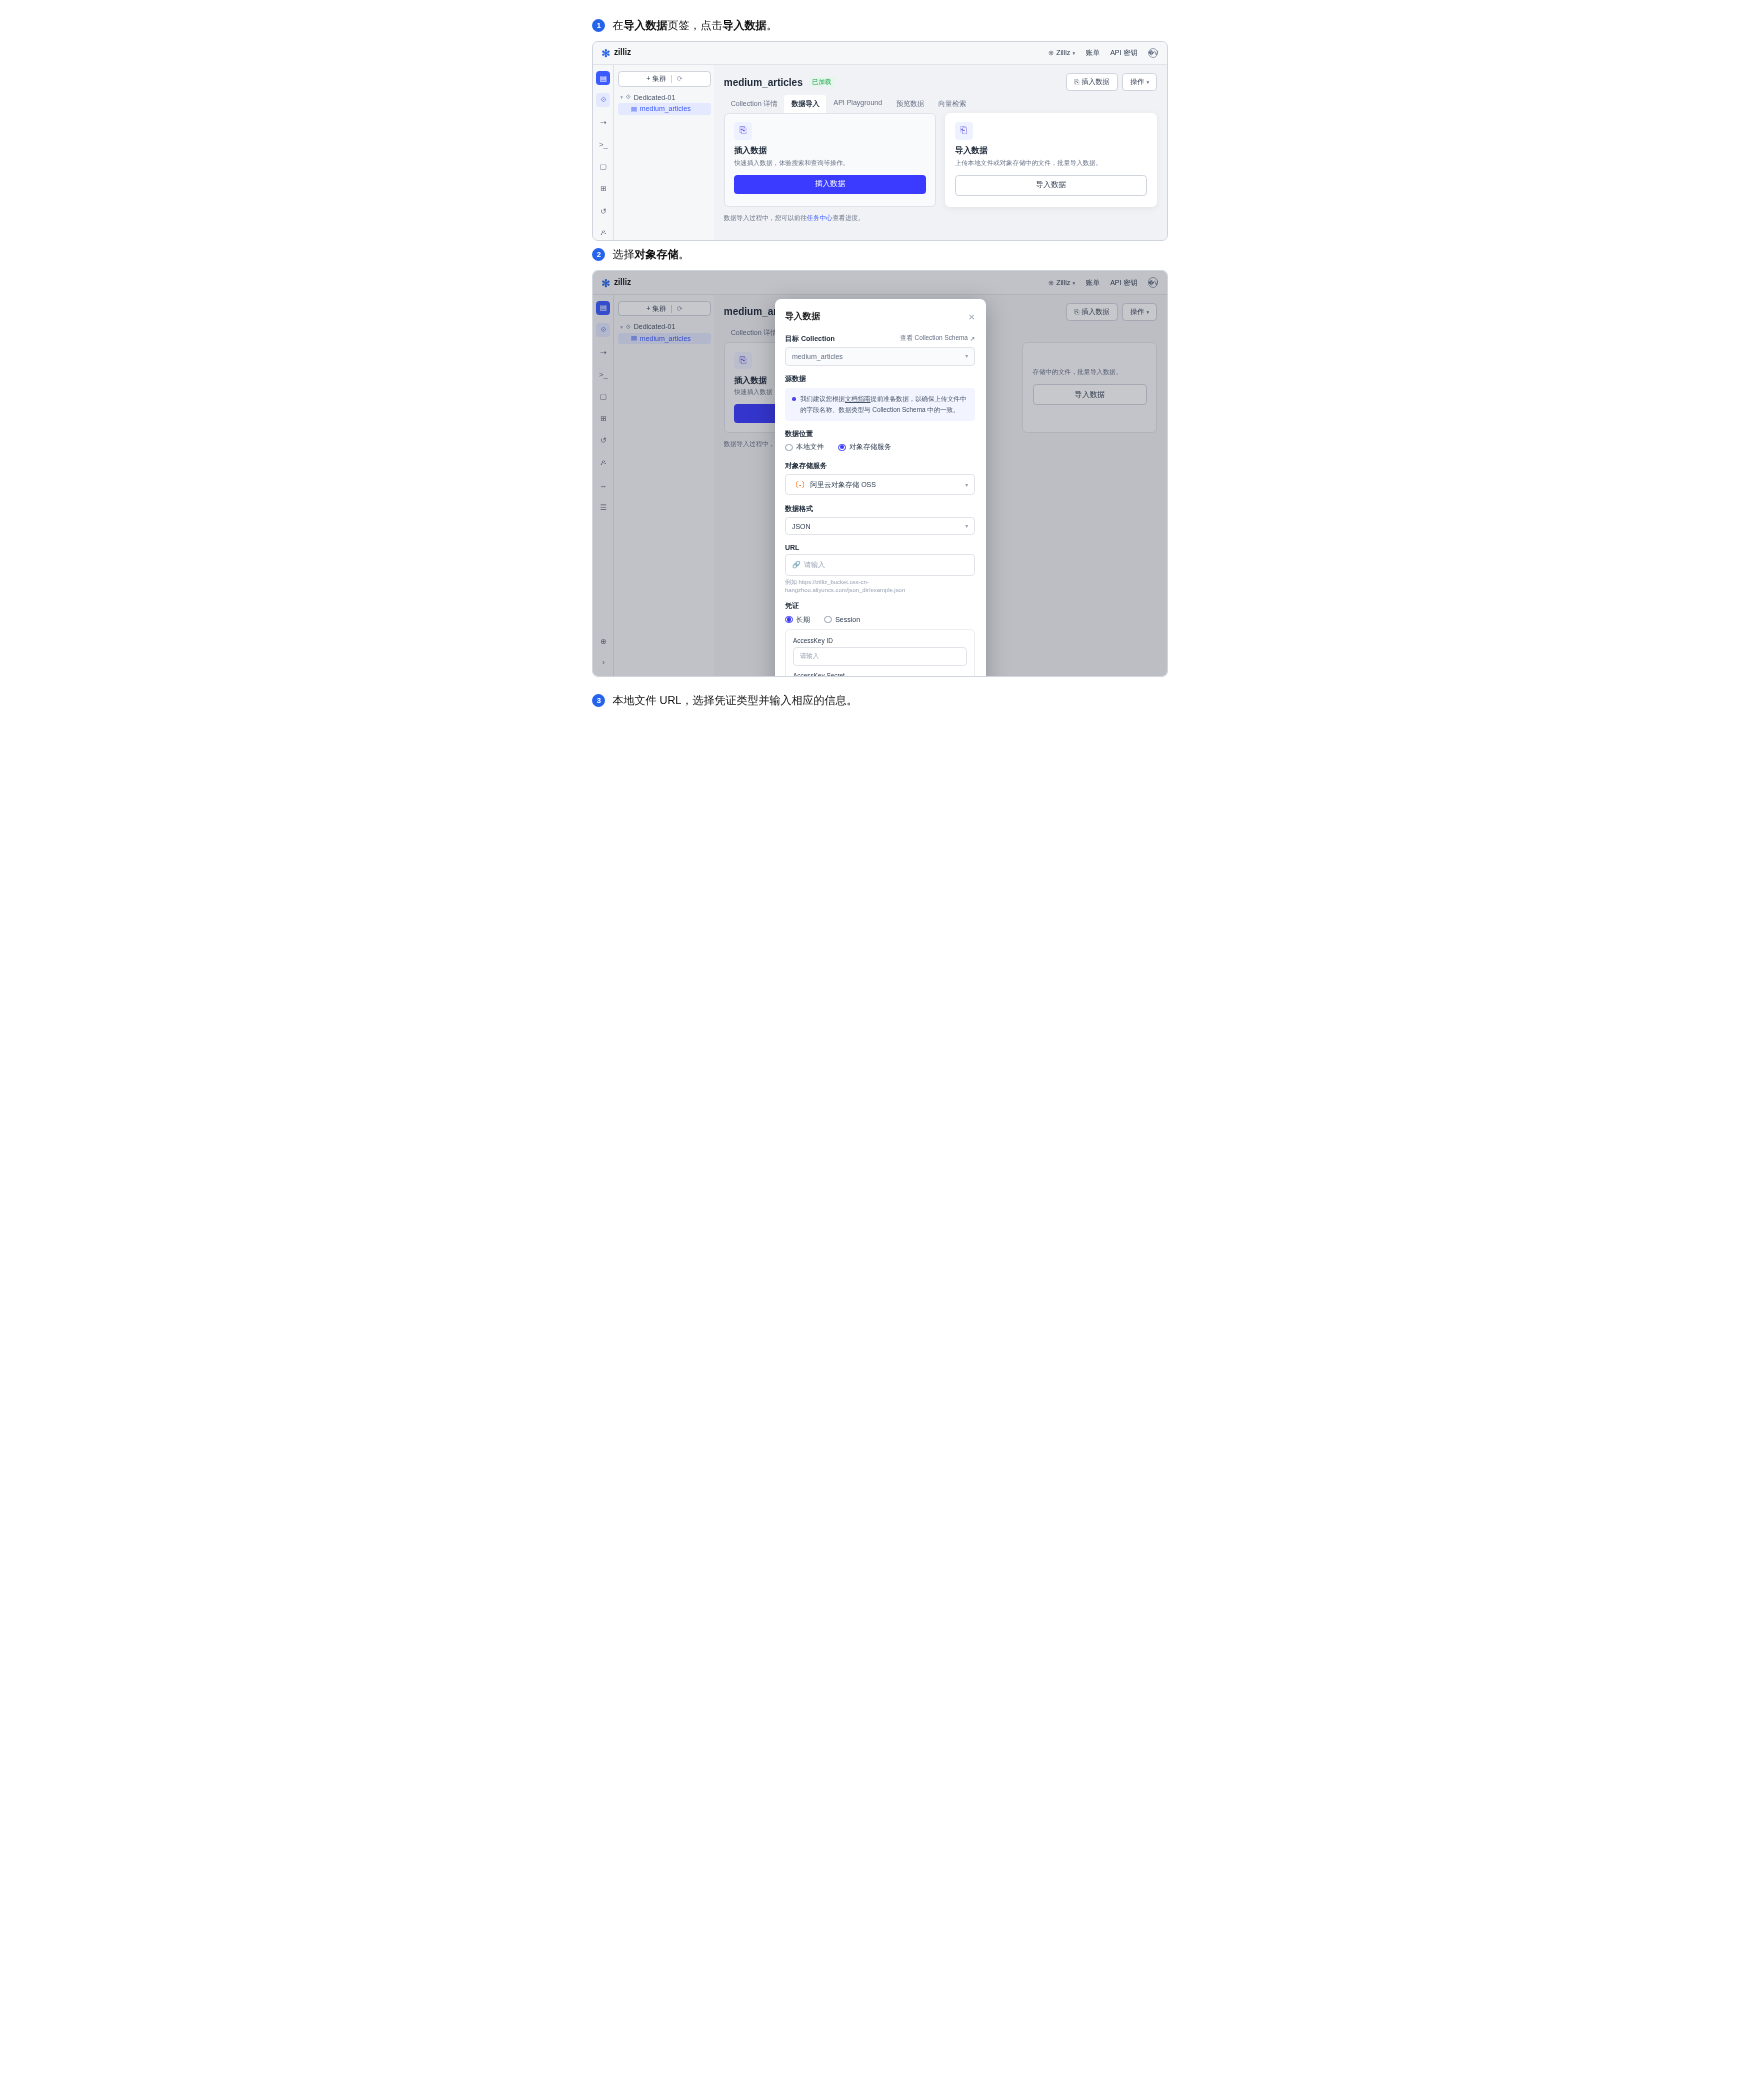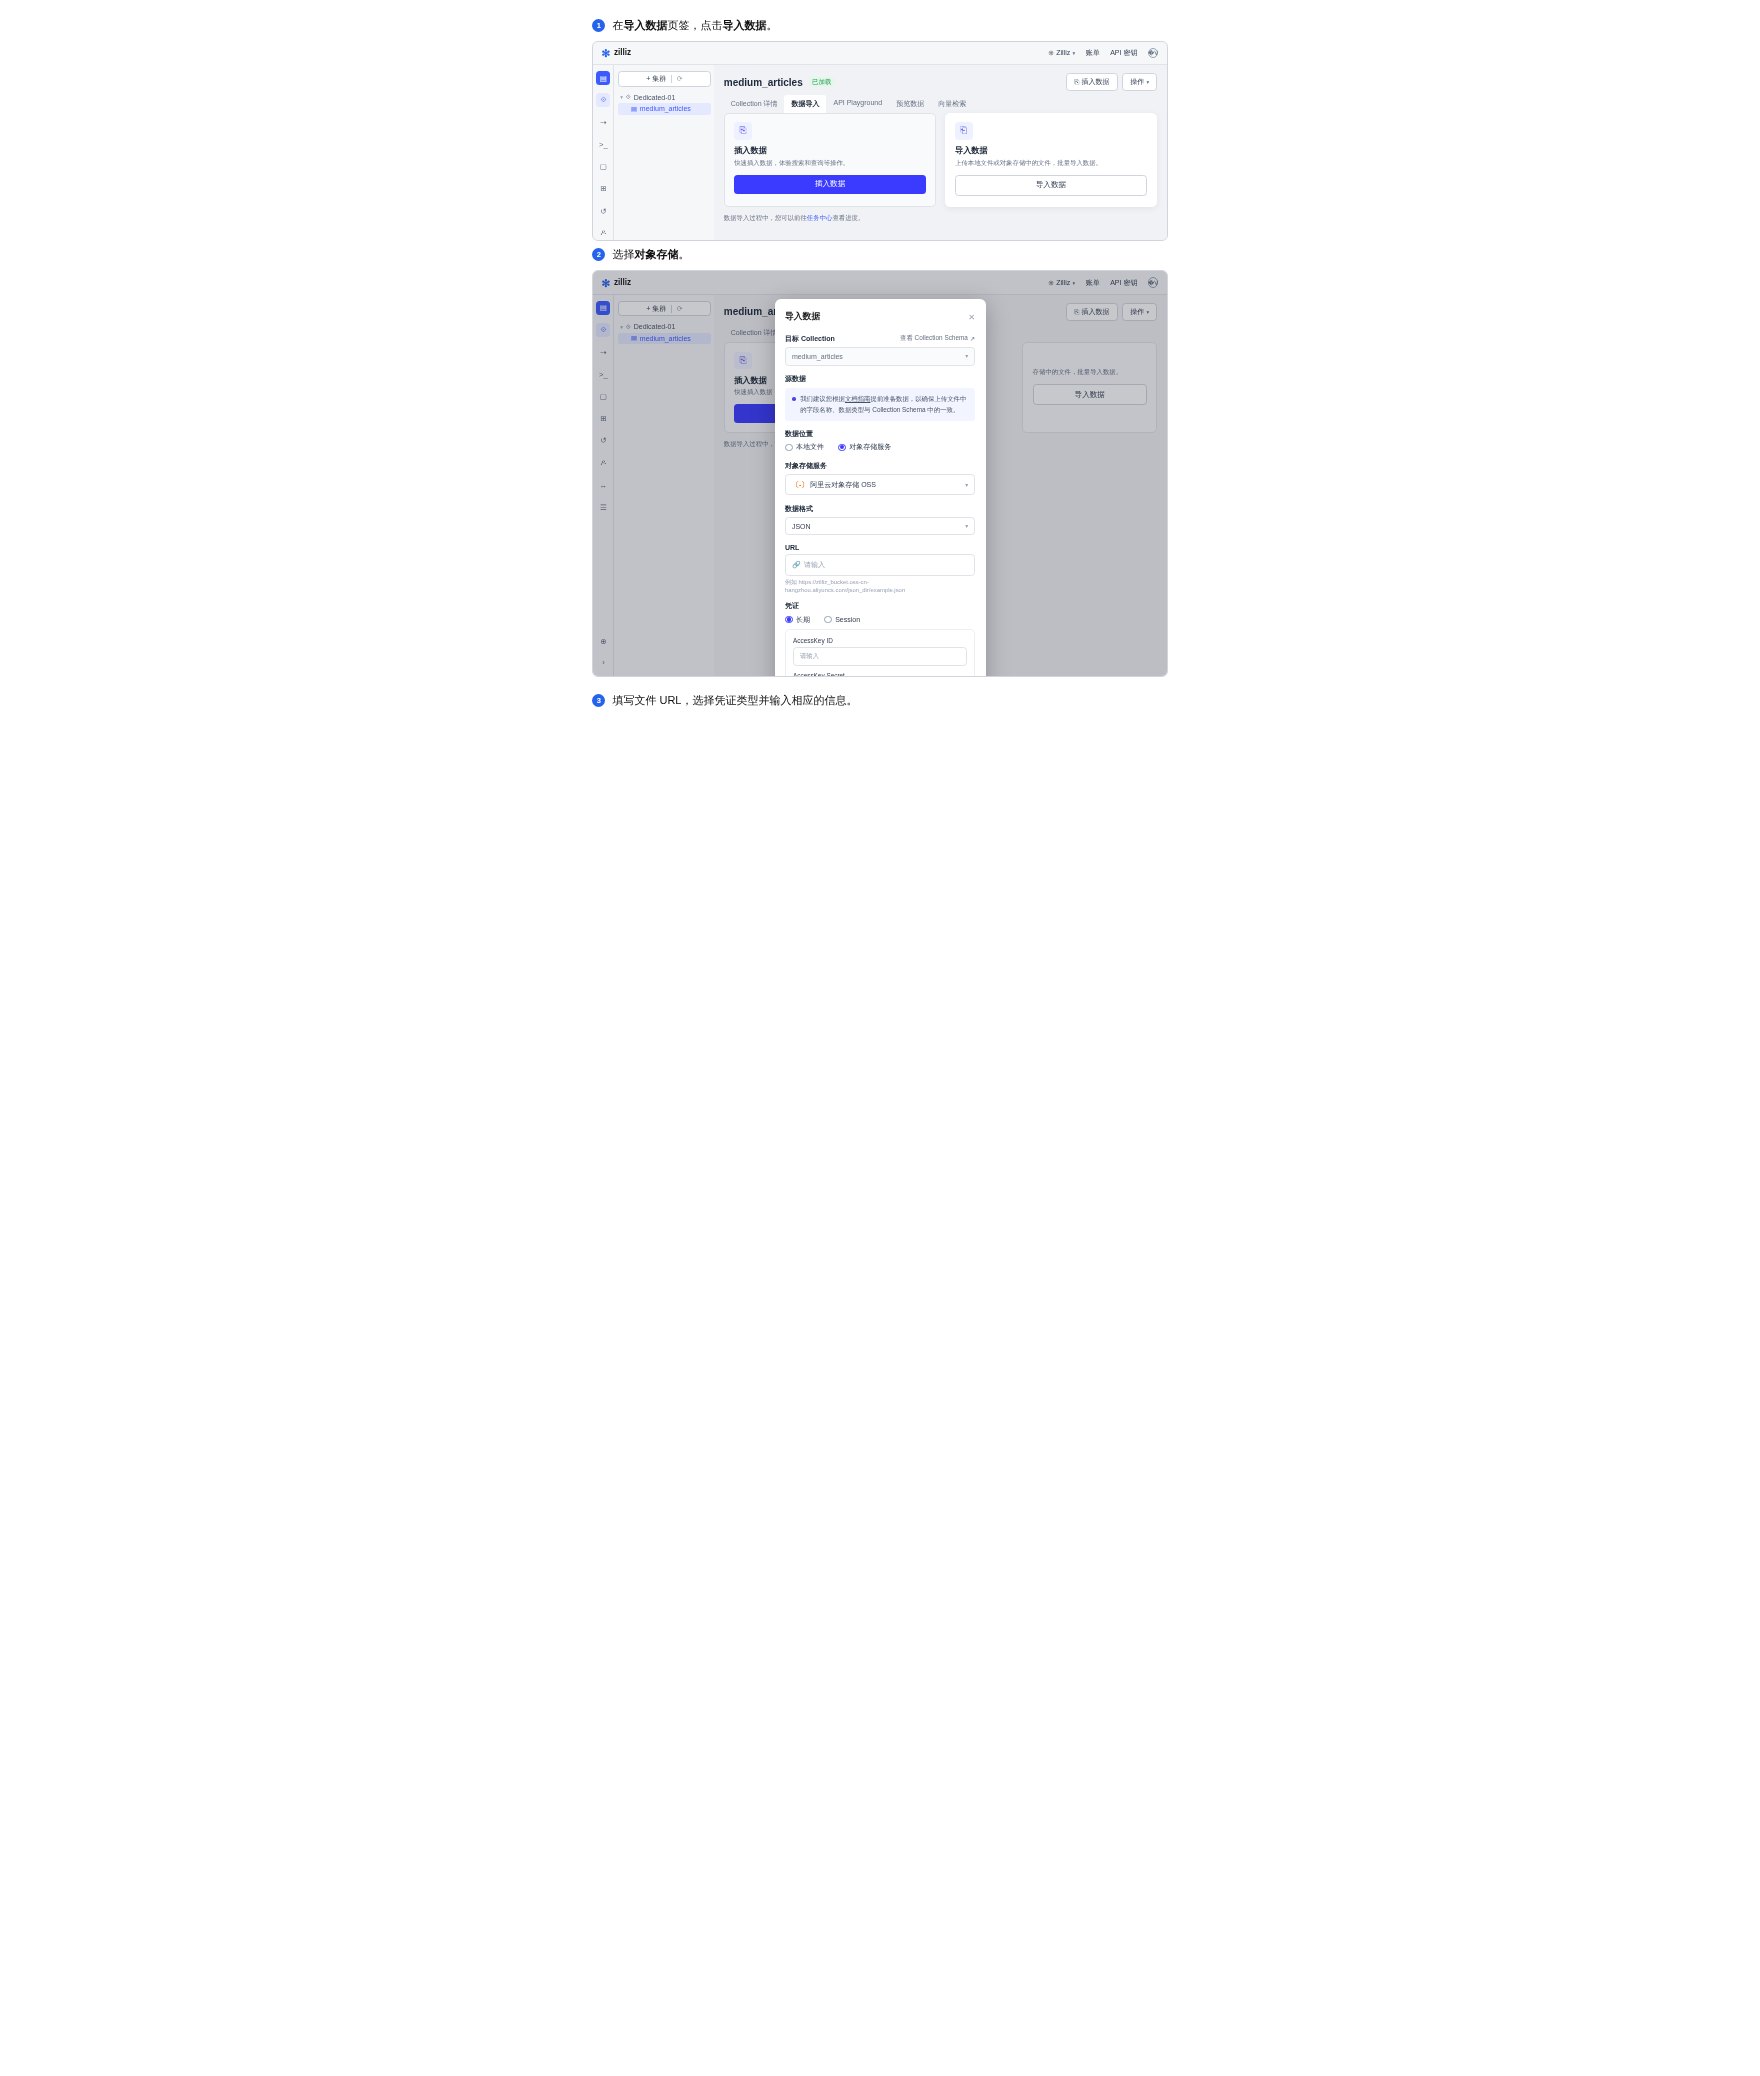--- a/index.html
+++ b/index.html
@@ -364,17 +364,17 @@
           <div class="cred-label">AccessKey Secret</div>
 
         </div>
 
       </div>
     </div>
   </div>
 
   <div class="step-heading" style="margin-top:16.4px">
     <div class="step-num">3</div>
-    <div class="step-text">填写文件 URL，选择凭证类型并输入相应的信息。</div>
+    <div class="step-text">本地文件 URL，选择凭证类型并输入相应的信息。</div>
   </div>
 
 </div>
 
 
 </body></html>

